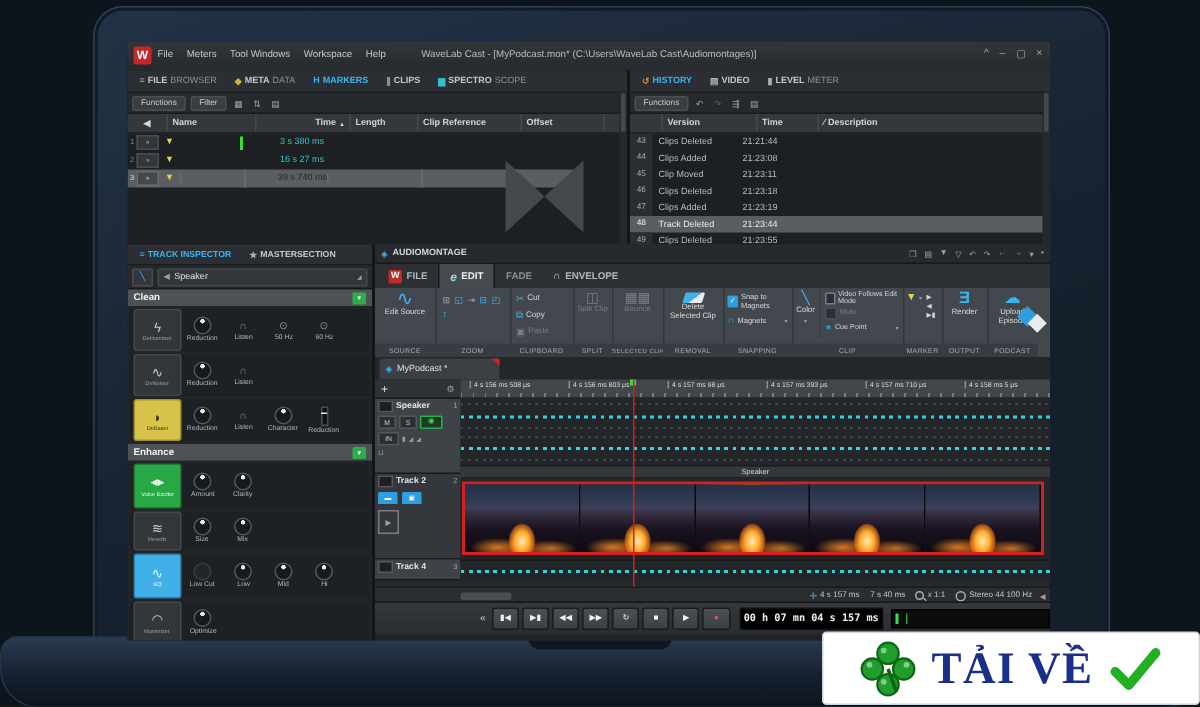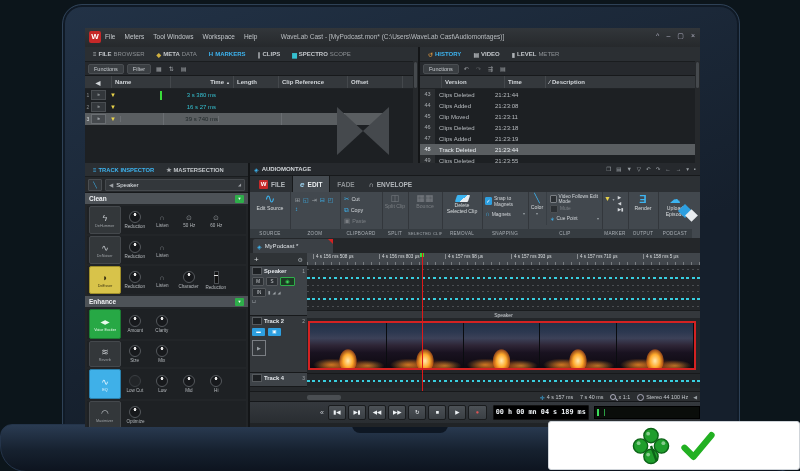--- a/index.html
+++ b/index.html
@@ -731,21 +731,21 @@
     <div class="abs" style="left:0;top:238px;width:450px;height:22px;background:linear-gradient(#35393e,#292d31);border-top:1px solid #15171a;display:flex;align-items:center;padding-left:70px;box-sizing:border-box;">
       <span style="font-size:7px;color:#c8ccd0;margin-right:3px;">«</span>
       <span class="tpbtn">▮◀</span>
       <span class="tpbtn">▶▮</span>
       <span class="tpbtn">◀◀</span>
       <span class="tpbtn">▶▶</span>
       <span class="tpbtn">↻</span>
       <span class="tpbtn">■</span>
       <span class="tpbtn">▶</span>
       <span class="tpbtn" style="color:#e05555;">●</span>
-      <span style="margin-left:5px;width:100px;height:13px;background:#000;border:1px solid #111;border-radius:1px;color:#eef2f5;font-family:'DejaVu Sans Mono',monospace;font-size:6.8px;text-align:center;line-height:13px;font-weight:bold;">00 h 00 mn 04 s 189 ms</span>
+      <span style="margin-left:5px;width:100px;height:13px;background:#000;border:1px solid #111;border-radius:1px;color:#eef2f5;font-family:'DejaVu Sans Mono',monospace;font-size:6.8px;text-align:center;line-height:13px;font-weight:bold;">00 h 07 mn 04 s 157 ms</span>
       <span style="margin-left:5px;width:110px;height:11px;background:#0a0d0a;border:1px solid #000;position:relative;display:inline-block;">
         <i style="position:absolute;left:2px;top:2px;width:2px;height:7px;background:#3adb5a;"></i>
         <i style="position:absolute;left:9px;top:2px;width:1px;height:7px;background:#2a9e42;"></i>
       </span>
     </div>
     <div class="abs" style="left:0;top:260px;width:450px;height:4px;background:#202326;"></div>
   </div>
 </div>
 
 <div class="abs badge">
@@ -757,16 +757,17 @@
       <circle cx="9" cy="20" r="7.5"></circle>
     </g>
     <path d="M20 20 L26 36" stroke="#0c6417" stroke-width="2.5" fill="none"></path>
     <g fill="#d9f2dc" opacity="0.55">
       <circle cx="17" cy="7" r="2"></circle>
         <circle cx="33" cy="17" r="2"></circle>
         <circle cx="7" cy="17" r="2"></circle>
         <circle cx="17" cy="29" r="2"></circle>
     </g>
   </svg>
+  <span class="badge-label">TẢI VỀ</span>
   <svg width="36" height="34" viewBox="0 0 40 36">
     <path d="M5 20 L15 30 L35 6" stroke="#22b022" stroke-width="7" fill="none" stroke-linecap="round" stroke-linejoin="round"></path>
   </svg>
 </div>
 
 </body></html>

